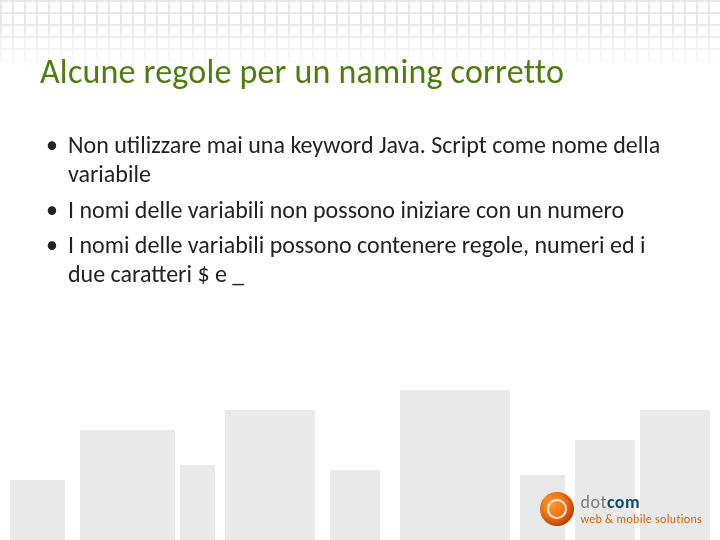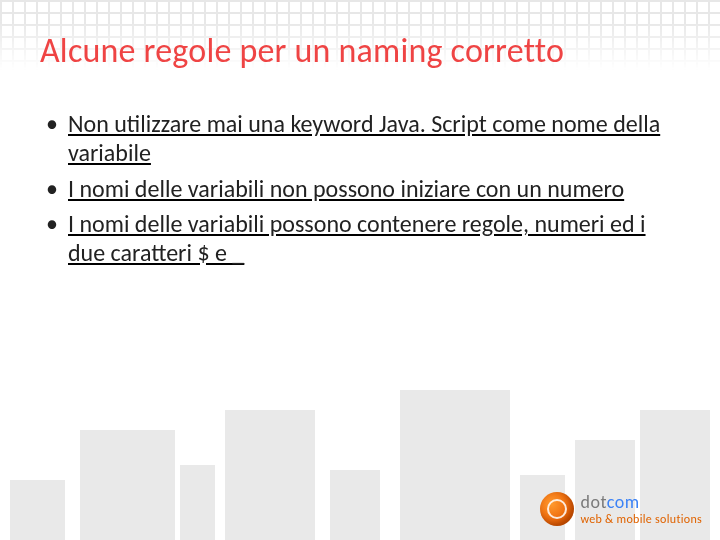--- a/index.html
+++ b/index.html
@@ -47,28 +47,28 @@
 
   
   .slide {
     position: relative;
     z-index: 2;
     padding: 30px 40px 0 40px;
   }
   .title {
     font-size: 34px;
     font-weight: 400;
-    color: #ef4444;
+    color: #4d7c0f;
     margin-bottom: 38px;
     letter-spacing: 0.2px;
+    margin-top: 21px;
   }
   ul.bullets {
     list-style: none;
     padding-left: 6px;
-    text-decoration: underline;
   }
   ul.bullets li {
     position: relative;
     padding-left: 22px;
     font-size: 24px;
     line-height: 1.22;
     color: #222;
     margin-bottom: 6px;
   }
   ul.bullets li::before {
@@ -104,21 +104,21 @@
     border:2px solid rgba(255,255,255,0.85);
   }
   .logo-text {
     display: flex; flex-direction: column; line-height: 1;
   }
   .logo-main {
     font-size: 18px;
     color: #7a7a7a;
     letter-spacing: 0.5px;
   }
-  .logo-main .accent { color: #3b82f6; }
+  .logo-main .accent { color: #0c4a6e; font-weight: bold; }
   .logo-sub {
     font-size: 12px;
     color: #e06300;
     letter-spacing: 0.3px;
     margin-top: 2px;
   }
 </style>
 </head>
 <body>
 

